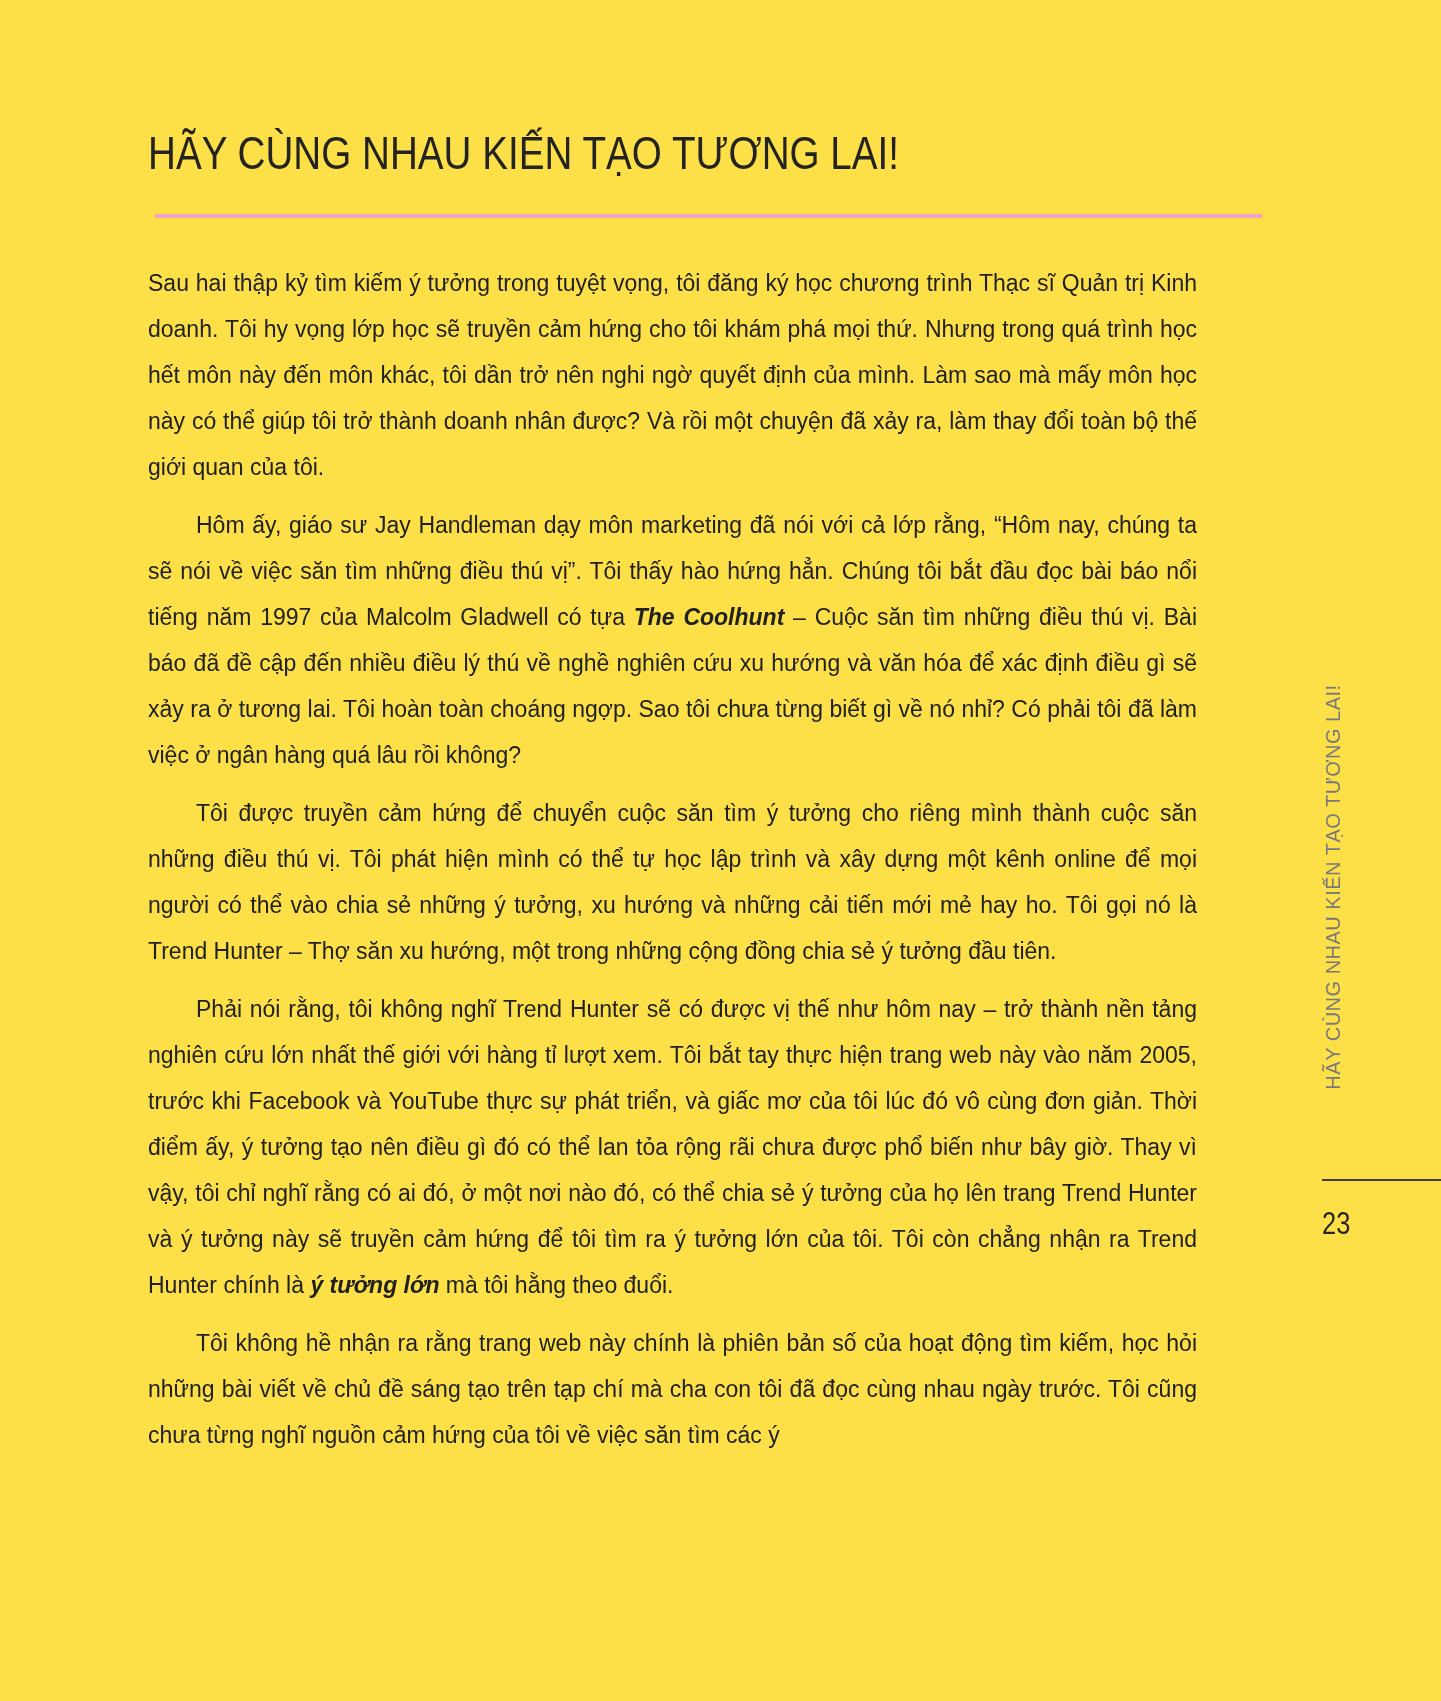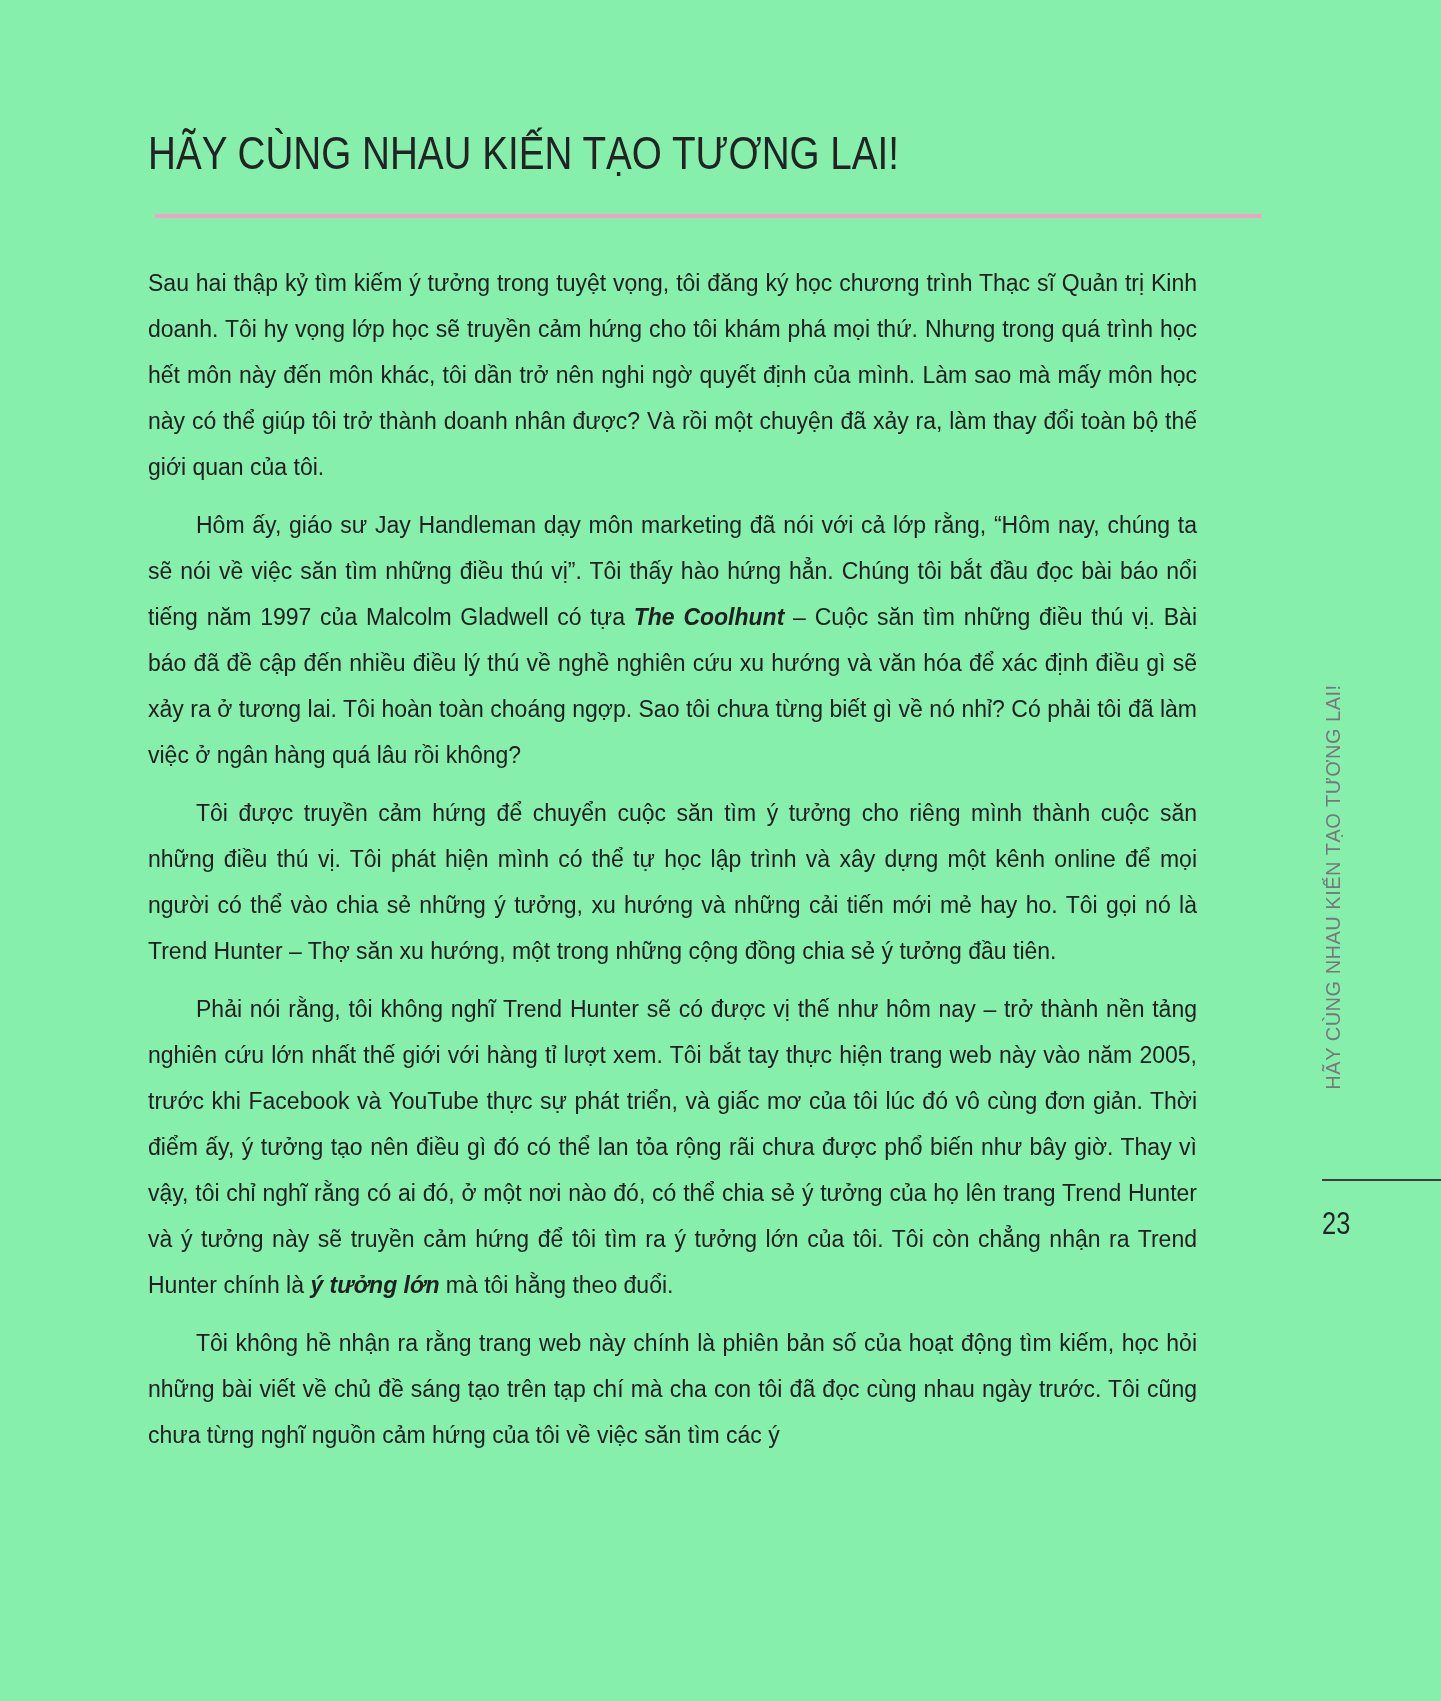--- a/index.html
+++ b/index.html
@@ -4,21 +4,21 @@
 <style>
   html, body {
     margin: 0;
     padding: 0;
     background: #ffffff;
   }
   .page {
     position: relative;
     width: 1441px;
     height: 1701px;
-    background: #86efac;
+    background: #fde047;
     overflow: hidden;
     font-family: "Liberation Sans", "DejaVu Sans", sans-serif;
     color: #212121;
   }
   .title {
     position: absolute;
     left: 148px;
     top: 126px;
     margin: 0;
     font-size: 46px;

